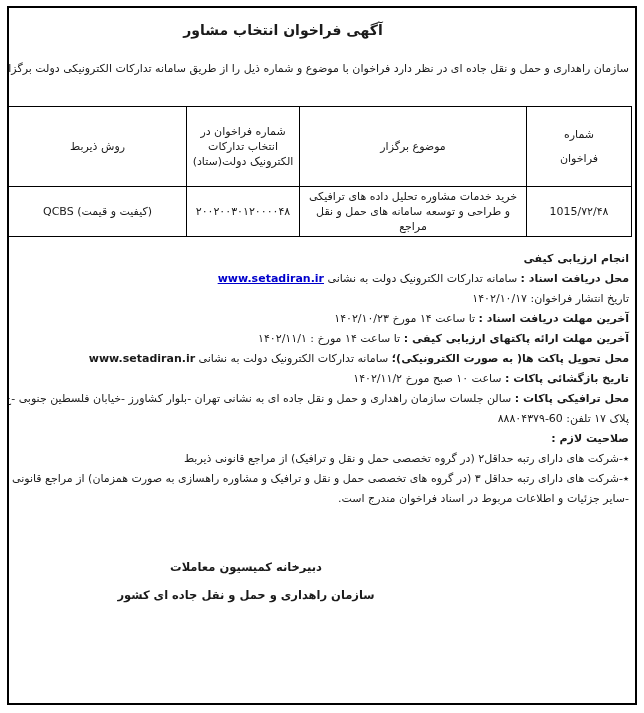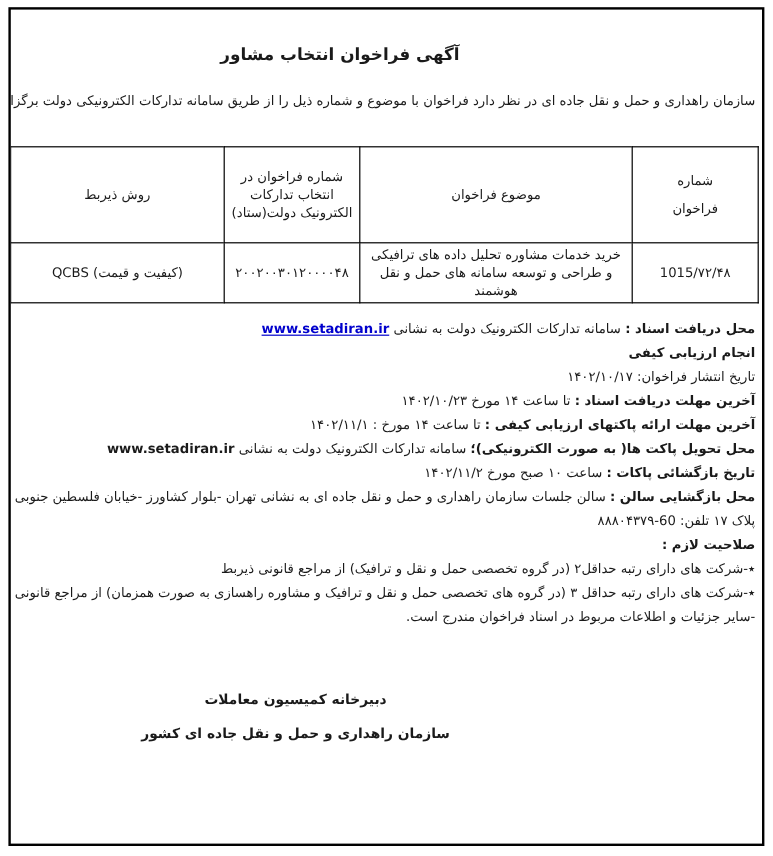--- a/index.html
+++ b/index.html
@@ -4,21 +4,21 @@
 <style>
   html,body{margin:0;padding:0;background:#fff;}
   .page{
     position:relative;width:644px;height:713px;background:#ffffff;
     font-family:"DejaVu Sans",sans-serif;color:#1a1a1a;overflow:hidden;
     box-sizing:border-box;
   }
   .frame{
     position:absolute;left:7px;top:6px;right:7px;bottom:8px;
     border:2px solid #000;box-sizing:border-box;
-    padding:22px 2px 0 2px;overflow:hidden;direction:rtl;
+    padding:6px 2px 0 2px;overflow:hidden;direction:rtl;
   }
   .title{
     text-align:center;font-weight:bold;font-size:14px;line-height:20px;
     margin:6px 78px 0 0;
   }
   .intro{
     margin:21px 4px 0 0;font-size:11px;line-height:16px;white-space:nowrap;
   }
   table.tender{
     border-collapse:collapse;table-layout:fixed;
@@ -63,49 +63,49 @@
       <colgroup>
         <col style="width:105px">
           <col style="width:227px">
           <col style="width:113px">
           <col style="width:178px">
       </colgroup>
       <tbody>
           <tr class="h-row">
         <th class="top preline">شماره
 فراخوان</th>
-        <th>موضوع فراخوان</th>
+        <th>موضوع برگزار</th>
         <th class="hdr-setad">شماره فراخوان در انتخاب تدارکات الکترونیک دولت(ستاد)</th>
         <th>روش ذیربط</th>
       </tr>
       <tr class="d-row">
         <td class="callno-cell">1015/۷۲/۴۸</td>
-        <td class="subject-cell">خرید خدمات مشاوره تحلیل داده های ترافیکی و طراحی و توسعه سامانه های حمل و نقل هوشمند</td>
+        <td class="subject-cell">خرید خدمات مشاوره تحلیل داده های ترافیکی و طراحی و توسعه سامانه های حمل و نقل مراجع</td>
         <td class="setadno-cell">۲۰۰۲۰۰۳۰۱۲۰۰۰۰۴۸</td>
         <td class="bold-cell">(کیفیت و قیمت) QCBS</td>
       </tr>
     </tbody>
       </table>
 
     <div class="details">
+      <p><span class="b">انجام ارزیابی کیفی</span></p>
+
       <p><span class="b">محل دریافت اسناد :</span><span> سامانه تدارکات الکترونیک دولت به نشانی </span><span class="link" dir="ltr">www.setadiran.ir</span></p>
-
-      <p><span class="b">انجام ارزیابی کیفی</span></p>
 
       <p><span class="spaced">تاریخ انتشار فراخوان:</span><span> ۱۴۰۲/۱۰/۱۷</span></p>
 
       <p><span class="b">آخرین مهلت دریافت اسناد :</span><span> تا ساعت ۱۴ مورخ ۱۴۰۲/۱۰/۲۳</span></p>
 
       <p><span class="b">آخرین مهلت ارائه پاکتهای ارزیابی کیفی :</span><span> تا ساعت ۱۴ مورخ : ۱۴۰۲/۱۱/۱</span></p>
 
       <p><span class="b">محل تحویل پاکت ها( به صورت الکترونیکی)؛</span><span> سامانه تدارکات الکترونیک دولت به نشانی </span><span class="url-plain" dir="ltr">www.setadiran.ir</span></p>
 
       <p><span class="b">تاریخ بازگشائی پاکات :</span><span> ساعت ۱۰ صبح مورخ ۱۴۰۲/۱۱/۲</span></p>
 
-      <p><span class="b">محل بازگشایی سالن :</span><span> سالن جلسات سازمان راهداری و حمل و نقل جاده ای به نشانی تهران -بلوار کشاورز -خیابان فلسطین جنوبی -خ دمشق</span></p>
+      <p><span class="b">محل ترافیکی پاکات :</span><span> سالن جلسات سازمان راهداری و حمل و نقل جاده ای به نشانی تهران -بلوار کشاورز -خیابان فلسطین جنوبی -خ دمشق</span></p>
 
       <p><span>پلاک ۱۷ تلفن: </span><span dir="ltr">۸۸۸۰۴۳۷۹-60</span></p>
 
       <p><span class="b">صلاحیت لازم :</span></p>
 
       <p>٭-شرکت های دارای رتبه حداقل۲ (در گروه تخصصی حمل و نقل و ترافیک) از مراجع قانونی ذیربط</p>
 
       <p>٭-شرکت های دارای رتبه حداقل ۳ (در گروه های تخصصی حمل و نقل و ترافیک و مشاوره راهسازی به صورت همزمان) از مراجع قانونی ذیربط</p>
 
       <p class="note">-سایر جزئیات و اطلاعات مربوط در اسناد فراخوان مندرج است.</p>

